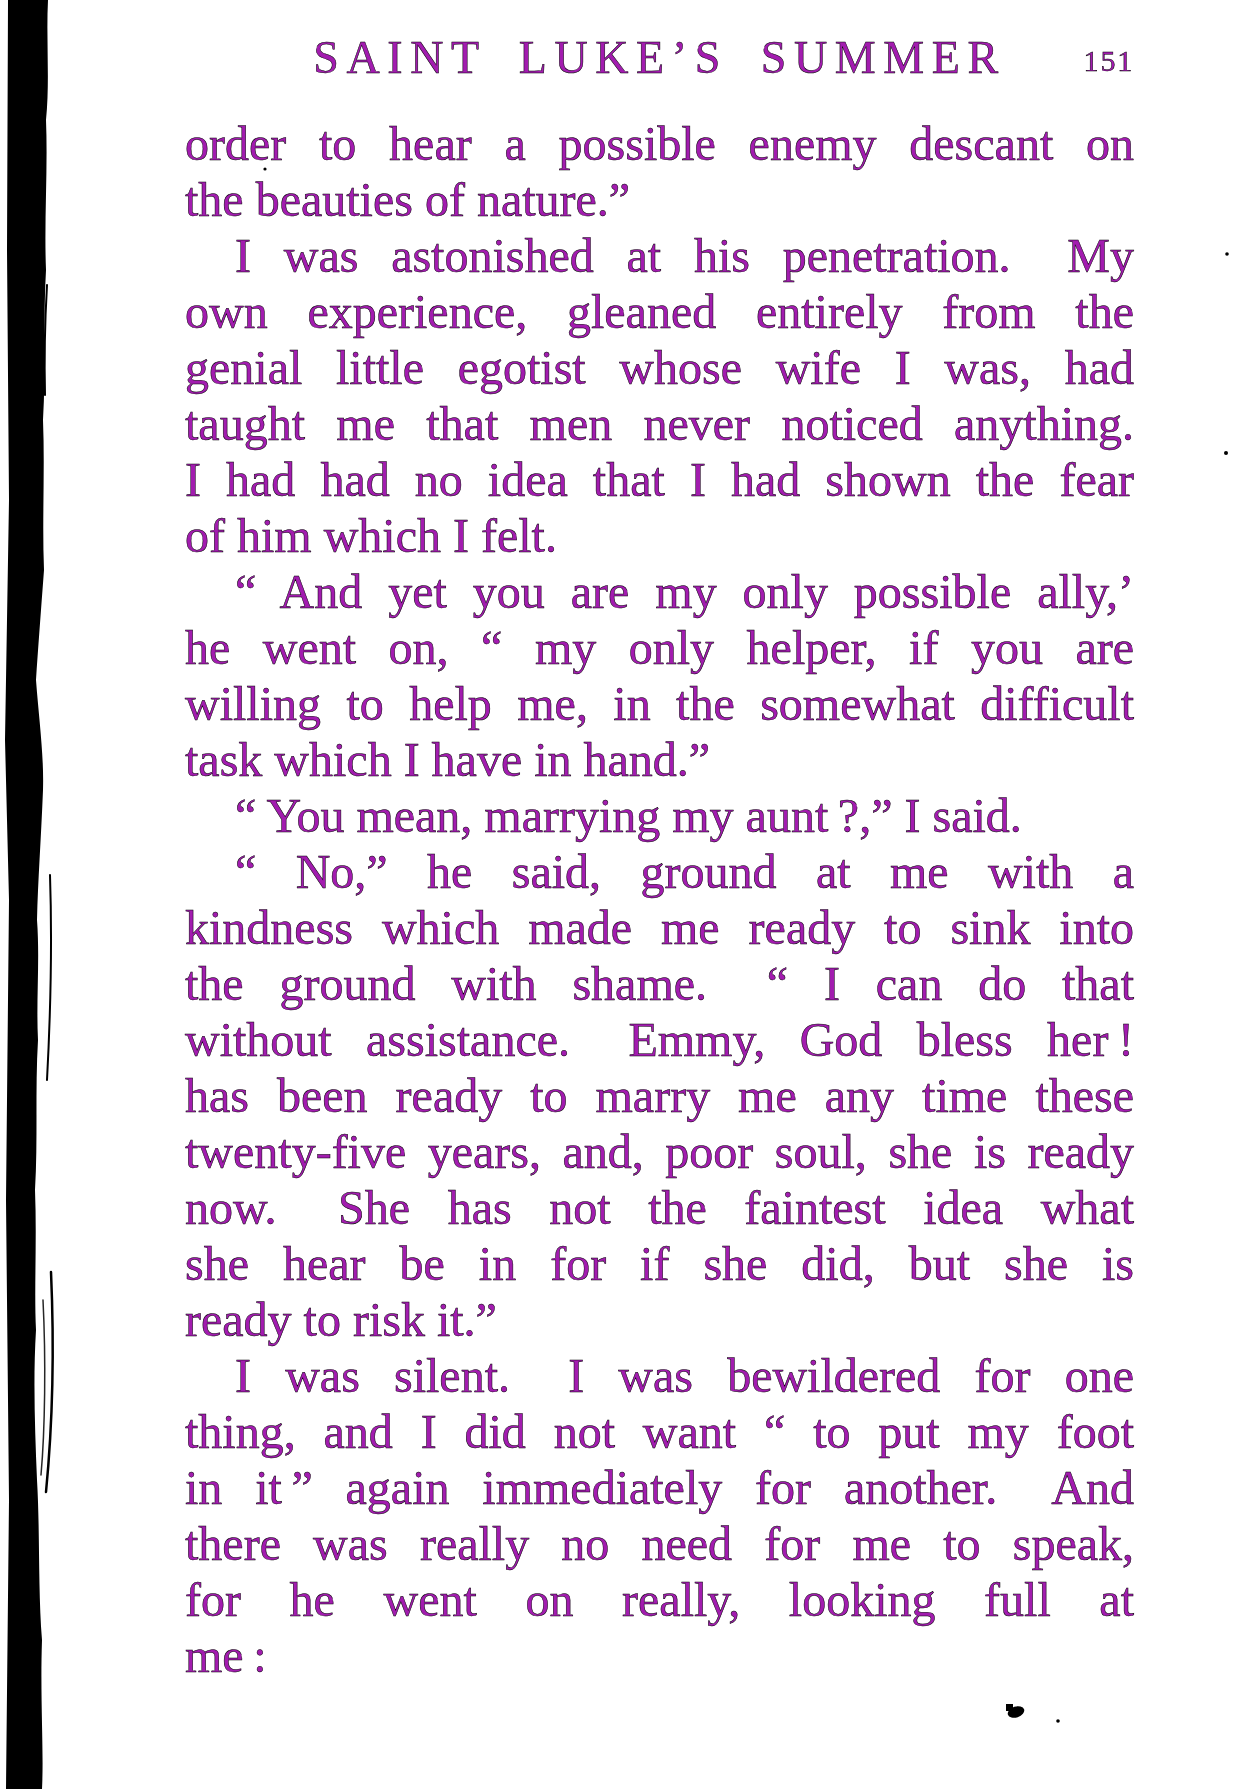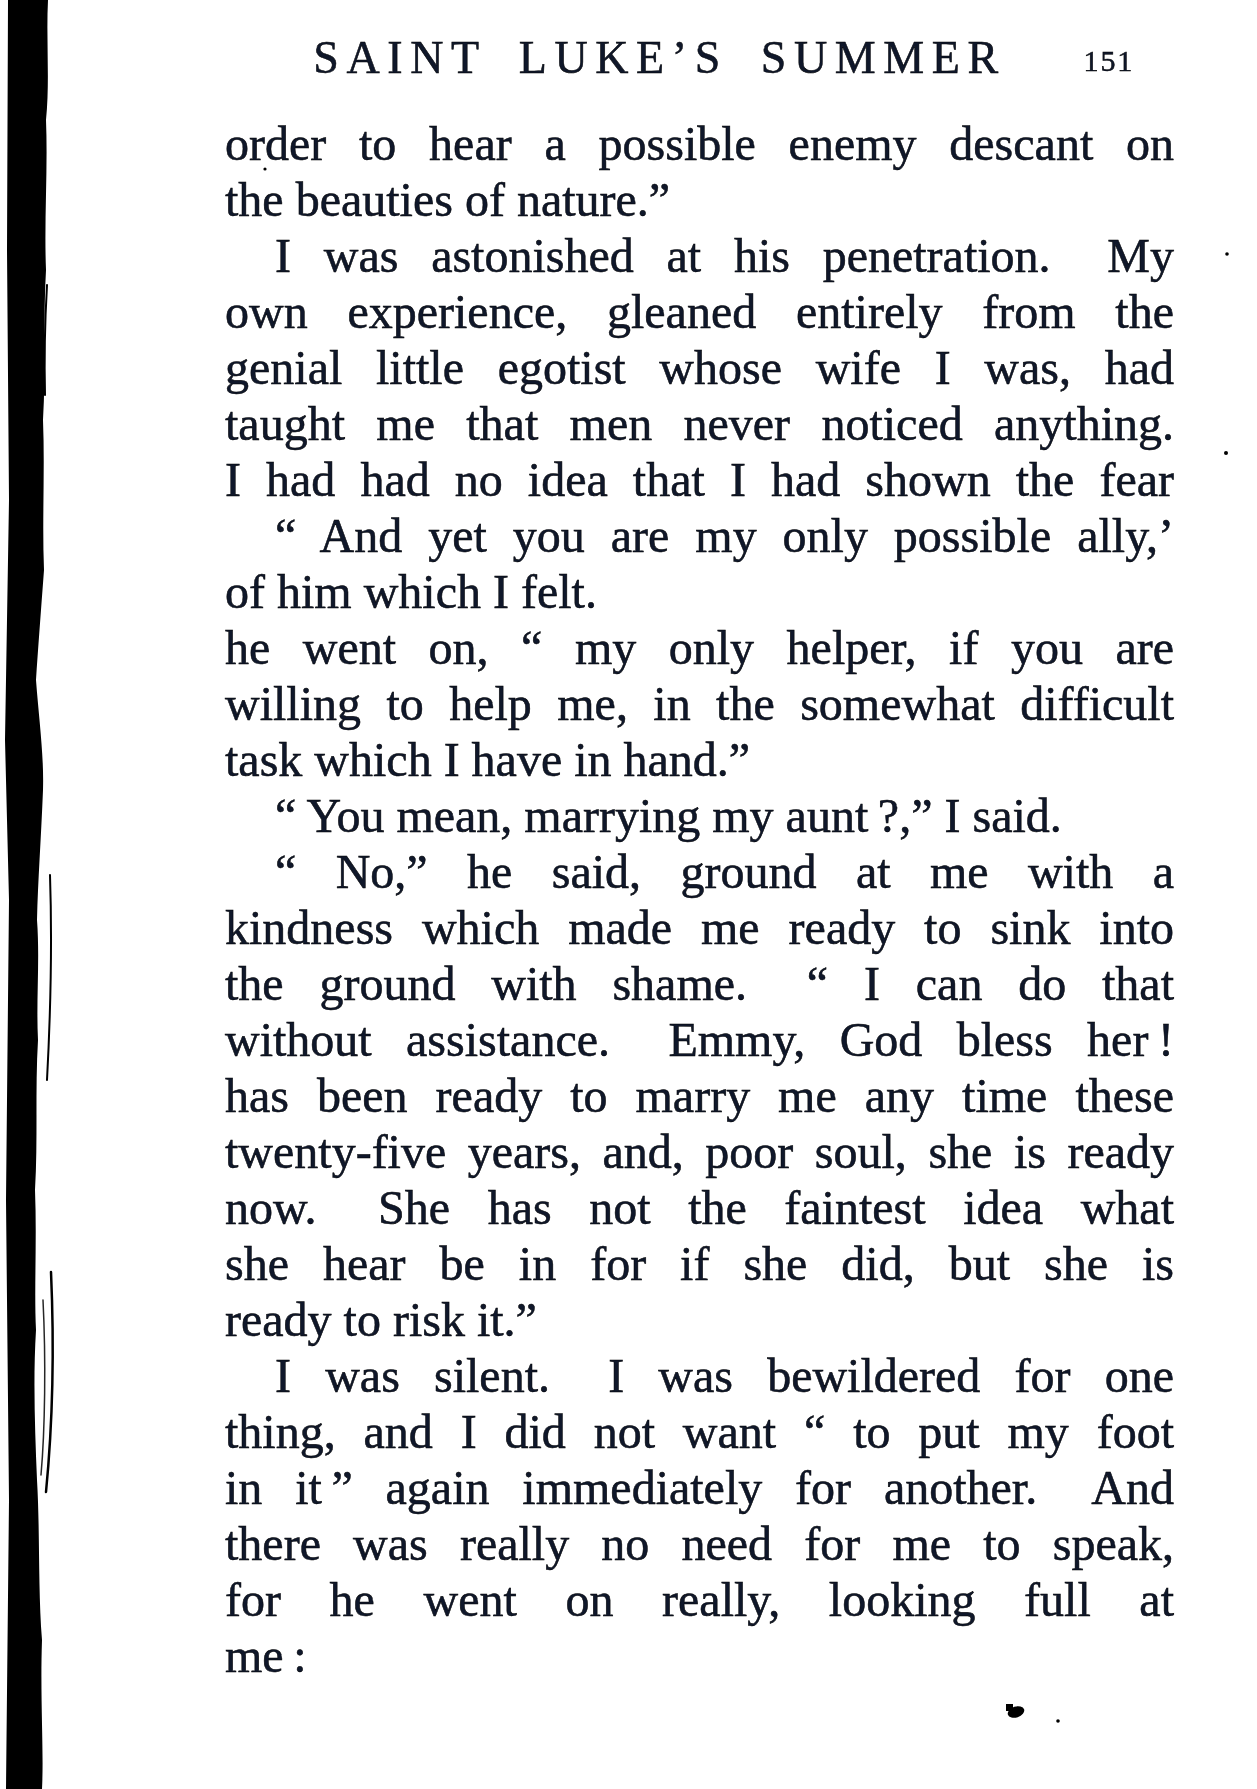--- a/index.html
+++ b/index.html
@@ -5,21 +5,21 @@
   html, body {
     margin: 0;
     padding: 0;
     background: #ffffff;
   }
   .page {
     position: relative;
     width: 1257px;
     height: 1789px;
     background: #ffffff;
-    color: #0f172a;
+    color: #a21caf;
     font-family: "Liberation Serif", serif;
     overflow: hidden;
     -webkit-text-stroke: 0.5px #000000;
   }
   .artifacts {
     position: absolute;
     left: 0;
     top: 0;
     width: 1257px;
     height: 1789px;
@@ -50,21 +50,20 @@
     top: 6px;
     font-size: 30px;
     letter-spacing: 0.06em;
     line-height: 50px;
   }
   .text-block {
     position: absolute;
     left: 185px;
     top: 116px;
     width: 949px;
-    margin-left: 40px;
   }
   .line {
     font-size: 48px;
     line-height: 56px;
     height: 56px;
     text-align: justify;
     text-align-last: justify;
     overflow: visible;
   }
   .line.para-end {
@@ -119,22 +118,22 @@
   </header>
 
   <main class="text-block">
       <div class="line"><span>order to hear a possible enemy descant on</span></div>
       <div class="line para-end"><span>the beauties of nature.”</span></div>
       <div class="line indent"><span>I was astonished at his penetration.  My</span></div>
       <div class="line"><span>own experience, gleaned entirely from the</span></div>
       <div class="line"><span>genial little egotist whose wife I was, had</span></div>
       <div class="line"><span>taught me that men never noticed anything.</span></div>
       <div class="line"><span>I had had no idea that I had shown the fear</span></div>
+      <div class="line para-end"><span>of him which I felt.</span></div>
       <div class="line indent"><span>“ And yet you are my only possible ally,’</span></div>
-      <div class="line para-end"><span>of him which I felt.</span></div>
       <div class="line"><span>he went on, “ my only helper, if you are</span></div>
       <div class="line"><span>willing to help me, in the somewhat difficult</span></div>
       <div class="line para-end"><span>task which I have in hand.”</span></div>
       <div class="line indent para-end"><span>“ You mean, marrying my aunt ?,” I said.</span></div>
       <div class="line indent"><span>“ No,” he said, ground at me with a</span></div>
       <div class="line"><span>kindness which made me ready to sink into</span></div>
       <div class="line"><span>the ground with shame.  “ I can do </span><span class="italic">that</span></div>
       <div class="line"><span>without assistance.  Emmy, God bless her !</span></div>
       <div class="line"><span>has been ready to marry me any time these</span></div>
       <div class="line"><span>twenty-five years, and, poor soul, she is ready</span></div>

